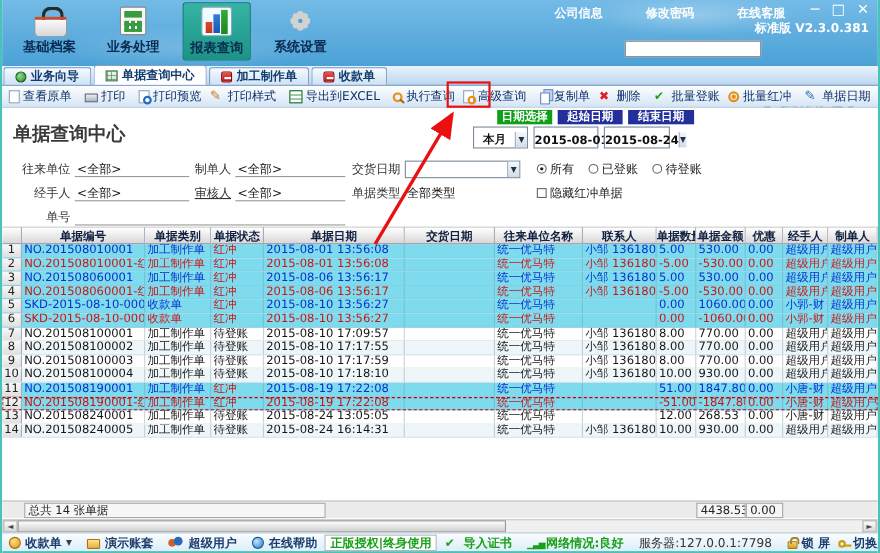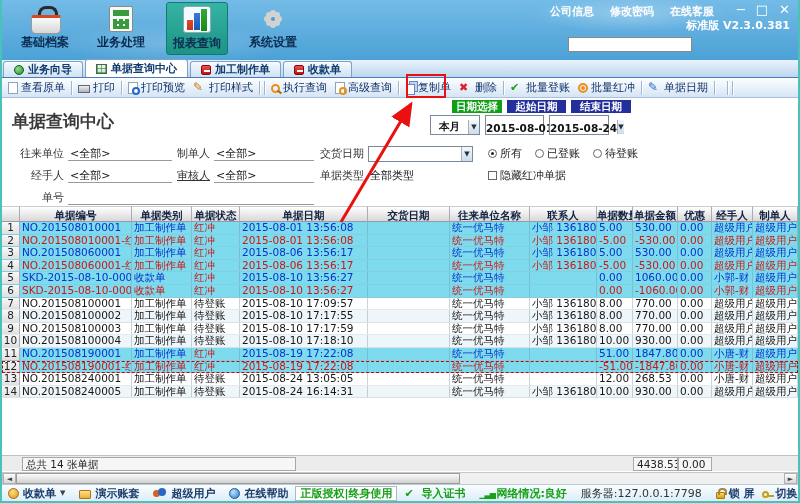--- a/index.html
+++ b/index.html
@@ -26,21 +26,21 @@
     background:repeating-linear-gradient(0deg,#3a9a40 0 3px,rgba(0,0,0,0) 3px 5px),repeating-linear-gradient(90deg,#3a9a40 0 4px,rgba(0,0,0,0) 4px 6px);}
   .chart-icon{width:28px;height:27px;border:1px solid #8ab;border-radius:3px;
     background-color:#f2fbff;
     background-image:linear-gradient(#e04828,#c03818),linear-gradient(#3878d8,#1858b8),linear-gradient(#38a838,#188818);
     background-size:6px 10px,6px 17px,6px 22px;background-position:3px 13px,10px 6px,17px 2px;background-repeat:no-repeat;}
   .gear-icon{width:24px;height:26px;}
   .gear-icon::before{content:"";position:absolute;left:5px;top:6px;width:14px;height:14px;border-radius:50%;background:#d2d2d2;
     box-shadow:0 -6px 0 -4px #d2d2d2,0 6px 0 -4px #d2d2d2,6px 0 0 -4px #d2d2d2,-6px 0 0 -4px #d2d2d2,4px -4px 0 -4px #d2d2d2,-4px 4px 0 -4px #d2d2d2,4px 4px 0 -4px #d2d2d2,-4px -4px 0 -4px #d2d2d2;}
   .gear-icon::after{content:"";position:absolute;left:10px;top:11px;width:4px;height:4px;border-radius:50%;background:#4f9fd0;}
   #top-links { position:absolute; right:86px; top:4px; display:flex; gap:16px; }
-  .top-link { color:#fff; font-size:11px; font-weight:bold; cursor:pointer; white-space:nowrap; }
+  .top-link { color:#fff; font-size:11px; font-weight:bold; cursor:pointer; white-space:nowrap;margin-left:23px; }
   #win-btns { position:absolute; right:10px; top:2px; display:flex; gap:11px; }
   .win-btn { color:#fff; font-size:13px; font-weight:bold; cursor:pointer; line-height:16px; }
   #version { position:absolute; right:10px; top:18px; color:#fff; font-size:11px; font-weight:bold; white-space:nowrap; }
   #img-input { position:absolute; left:568px; top:37px; width:124px; height:15px; border:1px solid #888; font-size:10px; padding:0 2px; }
   #img-btn { position:absolute; left:695px; top:50px; height:34px; display:flex; align-items:center; cursor:pointer;
     background:linear-gradient(#4aa44a,#257a25); border:1px solid #14541c; color:#fff; font-size:11px; font-weight:bold; padding:0 4px;margin-top:32px; }
   .imgpick-icon{display:inline-block;width:10px;height:8px;margin-right:3px;background:linear-gradient(#fff 0 3px,#8c8 3px 100%);border:1px solid #eee;}
   #img-btn .dd-arrow{margin-left:5px;border-left:1px solid #1a5c22;padding-left:3px;font-size:7px;}
   
   #tabbar { position:absolute; left:-2px; top:60px; width:800px; height:18px;
@@ -233,20 +233,24 @@
       <div class="tb-sep"></div>
       <div class="tb-btn">
         <span class="ic preview-icon"></span>
         <span>打印预览</span>
       </div>
       <div class="tb-btn">
         <span class="ic pencil-icon"></span>
         <span>打印样式</span>
       </div>
       <div class="tb-sep"></div>
+      <div class="tb-btn">
+        <span class="ic excel-icon"></span>
+        <span>导出到EXCEL</span>
+      </div>
       <div class="tb-sep"></div>
       <div class="tb-btn">
         <span class="ic search-icon"></span>
         <span>执行查询</span>
       </div>
       <div class="tb-btn">
         <span class="ic adv-search-icon"></span>
         <span>高级查询</span>
       </div>
       <div class="tb-sep"></div>

